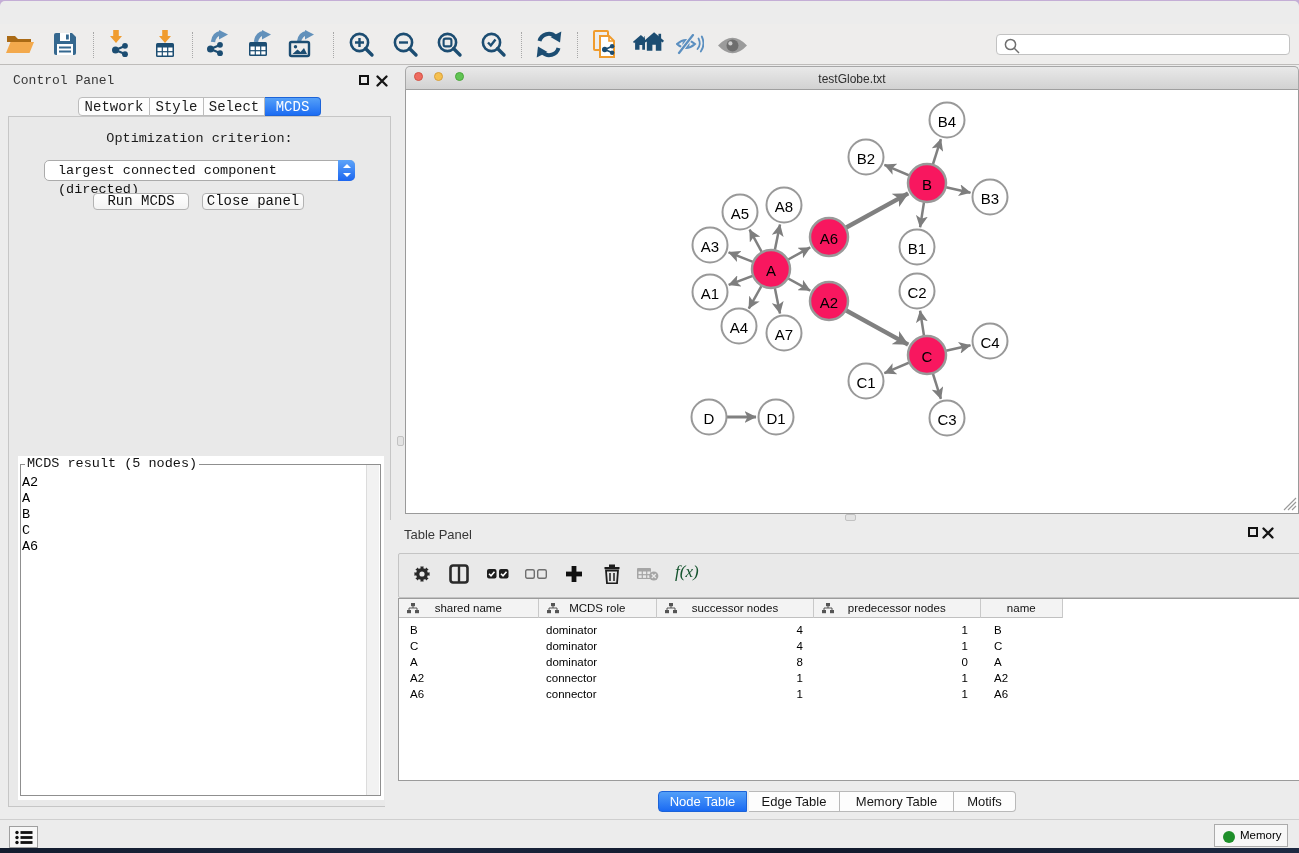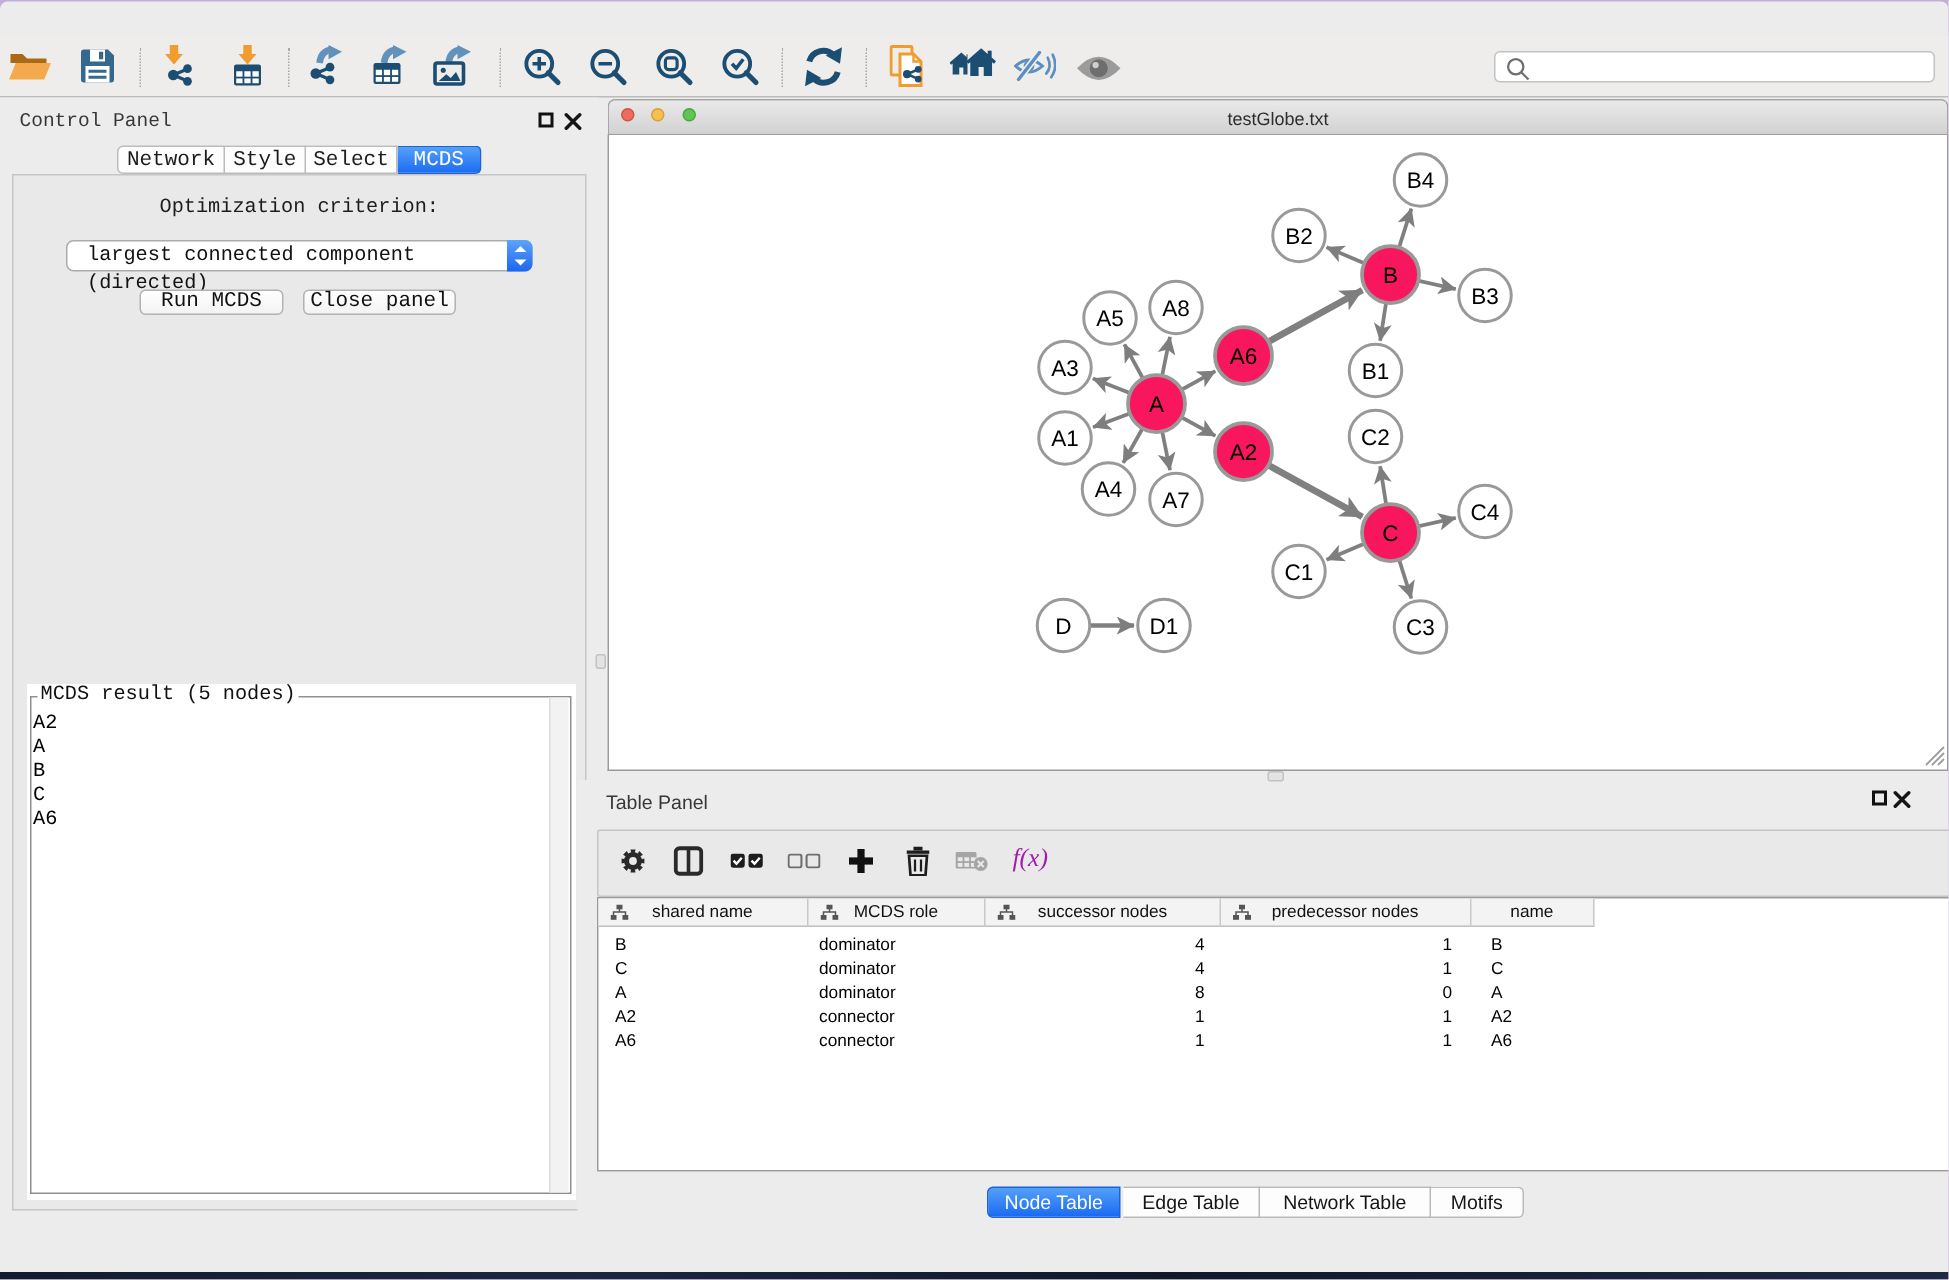--- a/index.html
+++ b/index.html
@@ -394,21 +394,21 @@
             <rect x="1.5" y="4.5" width="3.2" height="2.6" fill="#e9e9e9"></rect>
             <rect x="5.9" y="4.5" width="3.2" height="2.6" fill="#e9e9e9"></rect>
             <rect x="10.3" y="4.5" width="3.2" height="2.6" fill="#e9e9e9"></rect>
             <rect x="1.5" y="8.3" width="3.2" height="2.6" fill="#e9e9e9"></rect>
             <rect x="5.9" y="8.3" width="3.2" height="2.6" fill="#e9e9e9"></rect>
             <rect x="10.3" y="8.3" width="3.2" height="2.6" fill="#e9e9e9"></rect>
             <circle cx="16.8" cy="9" r="4.6"></circle>
           </g>
           <path d="M14.8 7 L18.8 11 M18.8 7 L14.8 11" stroke="#e9e9e9" stroke-width="1.3"></path>
         </svg>
-<div style="position:absolute; left:276px; top:8px; font-family:'Liberation Serif',serif; font-style:italic; font-size:17px; color:#a21caf;">f(x)</div>
+<div style="position:absolute; left:276px; top:8px; font-family:'Liberation Serif',serif; font-style:italic; font-size:17px; color:#14532d;">f(x)</div>
       </div>
     <div id="tbl">
         <div id="tbl-head" style="width:664px">
 <div class="th" style="left:0px; width:139.5px">
             <svg style="position:absolute; left:8px; top:4px" width="12" height="11" viewBox="0 0 12 11">
               <g fill="#555">
                 <rect x="4" y="0" width="4" height="3.2"></rect>
                 <rect x="0" y="7" width="4" height="3.2"></rect>
                 <rect x="8" y="7" width="4" height="3.2"></rect>
               </g>
@@ -474,19 +474,37 @@
 <div class="td" style="left:460px; top:70.5px; width:109px; text-align:right">1</div>
 <div class="td" style="left:595px; top:70.5px; width:60px">A2</div>
 <div class="td" style="left:11px; top:86.5px; width:120px">A6</div>
 <div class="td" style="left:147px; top:86.5px; width:100px">connector</div>
 <div class="td" style="left:300px; top:86.5px; width:104px; text-align:right">1</div>
 <div class="td" style="left:460px; top:86.5px; width:109px; text-align:right">1</div>
 <div class="td" style="left:595px; top:86.5px; width:60px">A6</div>
       </div>
     <div class="btab sel" style="left:273px; width:89px; border-radius:4px 0 0 4px;">Node Table</div>
     <div class="btab" style="left:364px; width:91px; border-left:none;">Edge Table</div>
-    <div class="btab" style="left:455px; width:114px; border-left:none;">Network Table</div>
+    <div class="btab" style="left:455px; width:114px; border-left:none;">Memory Table</div>
     <div class="btab" style="left:569px; width:62px; border-left:none; border-radius:0 4px 4px 0;">Motifs</div>
   </div>
   <div style="position:absolute; left:397px; top:435px; width:7px; height:10px; background:#e3e3e3; border:1px solid #c2c2c2; border-radius:2px;"></div>
 <div style="position:absolute; left:845px; top:513px; width:11px; height:7px; background:#e3e3e3; border:1px solid #c2c2c2; border-radius:2px;"></div>
+<div id="statusbar">
+    <div id="listbtn">
+        <svg style="position:absolute; left:5px; top:3px" width="18" height="15" viewBox="0 0 18 15">
+          <g fill="#111">
+            <circle cx="2" cy="2.5" r="1.7"></circle>
+            <circle cx="2" cy="7.5" r="1.7"></circle>
+            <circle cx="2" cy="12.5" r="1.7"></circle>
+            <rect x="5.5" y="1.1" width="12" height="2.8"></rect>
+            <rect x="5.5" y="6.1" width="12" height="2.8"></rect>
+            <rect x="5.5" y="11.1" width="12" height="2.8"></rect>
+          </g>
+        </svg>
+      </div>
+    <div id="membtn">
+        <div id="memdot"></div>
+        <div id="memtxt">Memory</div>
+      </div>
+  </div>
 </div>
 <div id="bottomstrip"></div>
 
 </body></html>

